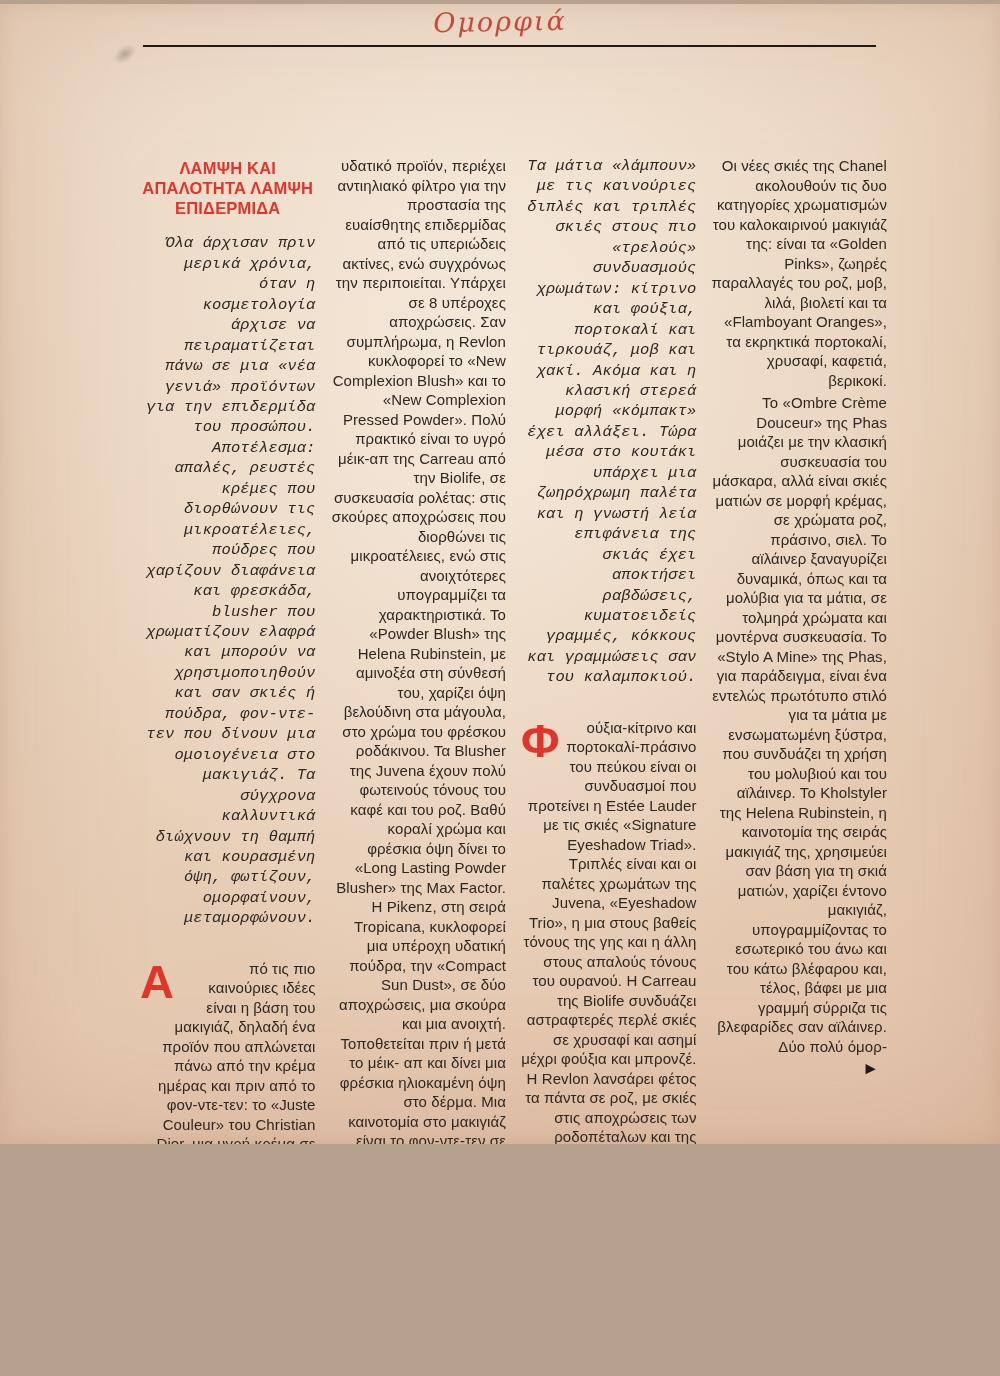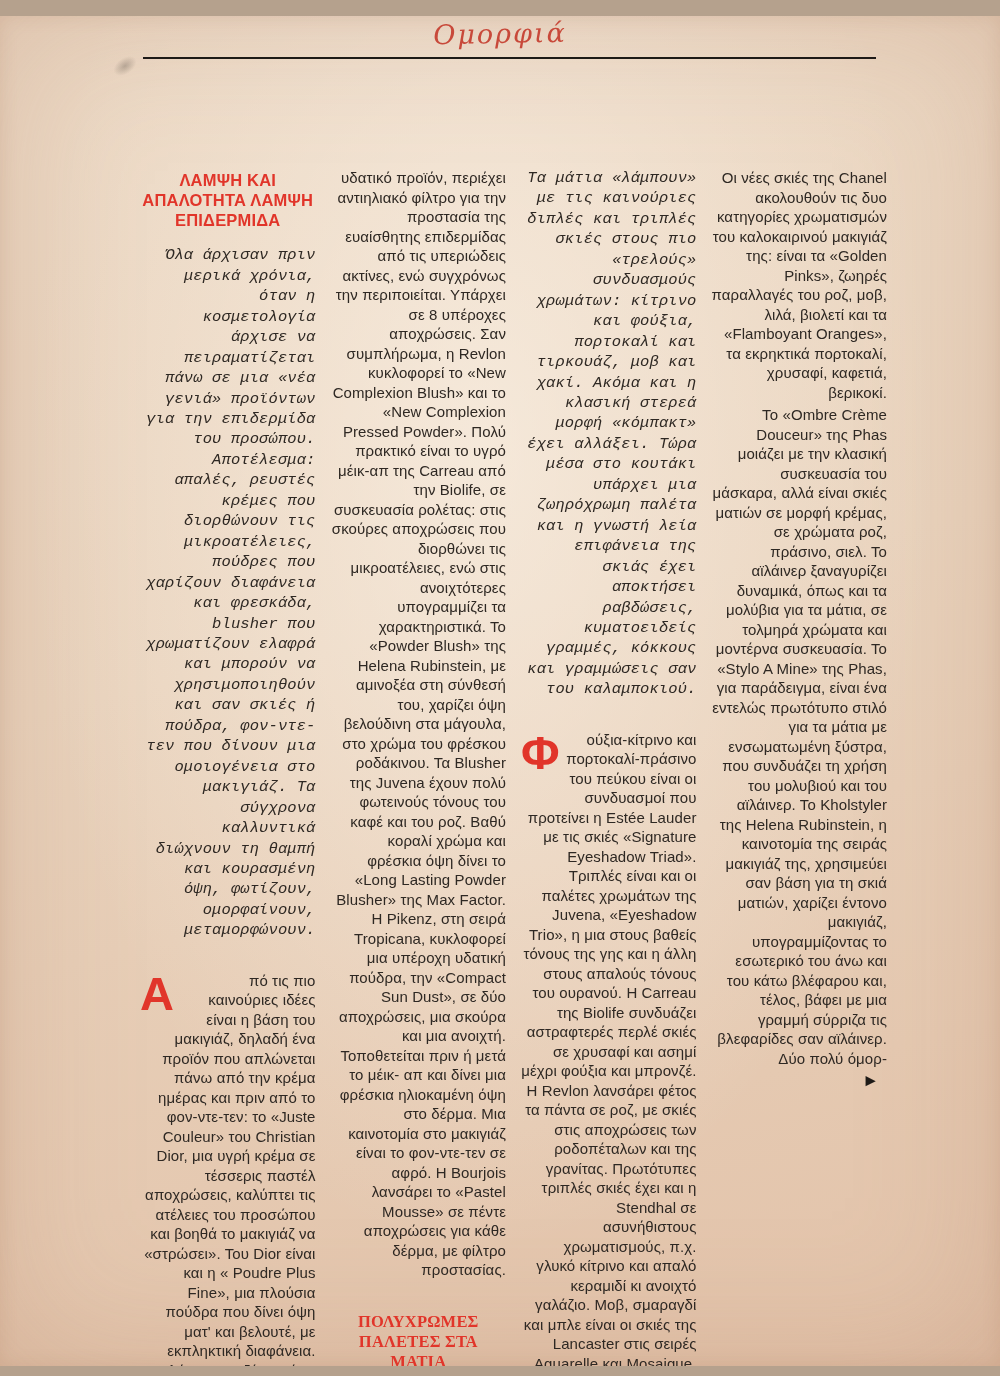--- a/index.html
+++ b/index.html
@@ -2,22 +2,22 @@
 <html lang="el"><head>
 <meta charset="utf-8">
 <style>
   html,body{margin:0;padding:0;}
   body{
     font-family:"Liberation Sans","DejaVu Sans",sans-serif;
     background:#b5a18d;
   }
   .page{
     position:relative;
-    width:1000px;height:1350px;
-    margin:16px auto;
+    width:1000px;height:1140px;
+    margin:4px auto;
     background:
       radial-gradient(ellipse at 48% 32%, rgba(255,249,240,0.55) 0%, rgba(255,249,240,0) 62%),
       linear-gradient(168deg,#ecd9c5 0%,#e9d3bd 45%,#e5c9b1 78%,#e2c2a9 100%);
     box-shadow:inset 0 0 140px rgba(176,126,96,0.28), inset 0 0 18px rgba(160,110,80,0.18);
     overflow:hidden;
   }
   .smudge{
     position:absolute;left:112px;top:42px;width:26px;height:16px;
     background:radial-gradient(ellipse,rgba(90,80,70,0.35),rgba(90,80,70,0) 70%);
     transform:rotate(-35deg);

